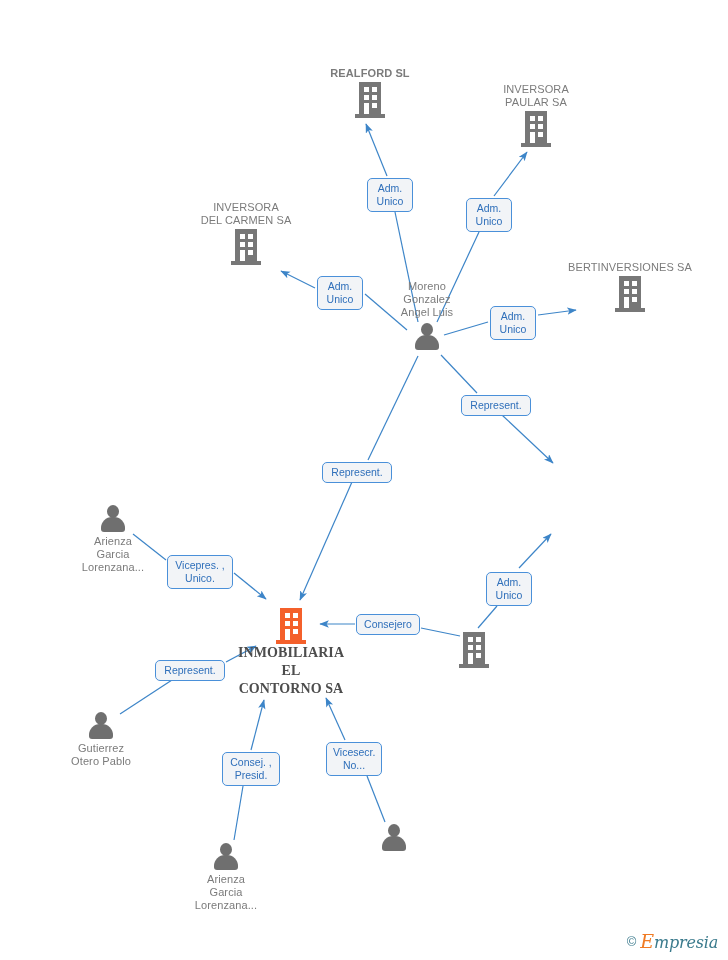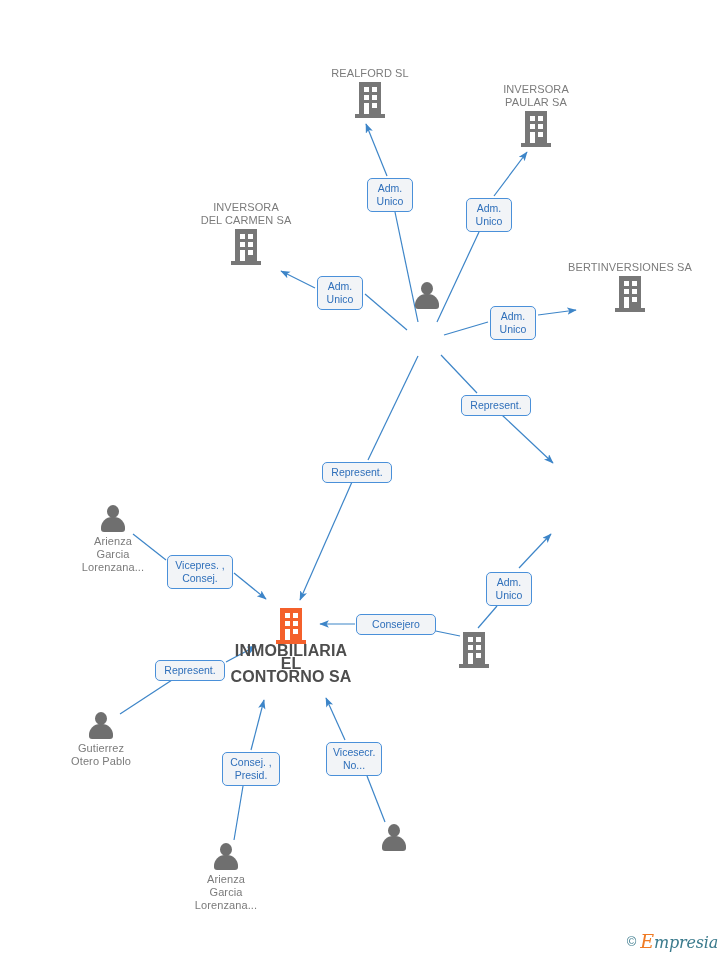--- a/index.html
+++ b/index.html
@@ -39,22 +39,23 @@
   .node .caption {
     display: block;
     font-size: 11px;
     color: #7b7b7b;
     letter-spacing: 0.1px;
     white-space: pre-line;
   }
   .node.company-focus .caption {
     color: #4d4d4d;
     font-weight: bold;
-    font-size: 16px;
-    line-height: 13px;
+    font-size: 14px;
+    line-height: 18px;
+    font-family: Liberation Serif, serif;
   }
   .node.label-above .caption {
     margin-bottom: 2px;
   }
 
   
   .bld {
     position: relative;
     width: 30px;
     height: 36px;
@@ -213,31 +214,31 @@
 Unico</div>
   <div class="chip" style="left: 466px; top: 198px; width: 46px; min-height: 33px;">Adm.
 Unico</div>
   <div class="chip" style="left: 317px; top: 276px; width: 46px; min-height: 33px;">Adm.
 Unico</div>
   <div class="chip" style="left: 490px; top: 306px; width: 46px; min-height: 33px;">Adm.
 Unico</div>
   <div class="chip" style="left: 461px; top: 395px; width: 70px; min-height: 19px;">Represent.</div>
   <div class="chip" style="left: 322px; top: 462px; width: 70px; min-height: 19px;">Represent.</div>
   <div class="chip" style="left: 167px; top: 555px; width: 66px; min-height: 33px;">Vicepres. ,
-Consej.</div>
+Unico.</div>
   <div class="chip" style="left: 155px; top: 660px; width: 70px; min-height: 19px;">Represent.</div>
-  <div class="chip" style="left: 356px; top: 614px; width: 80px; min-height: 19px;">Consejero</div>
+  <div class="chip" style="left: 356px; top: 614px; width: 64px; min-height: 19px;">Consejero</div>
   <div class="chip" style="left: 486px; top: 572px; width: 46px; min-height: 33px;">Adm.
 Unico</div>
   <div class="chip" style="left: 222px; top: 752px; width: 58px; min-height: 33px;">Consej. ,
 Presid.</div>
   <div class="chip" style="left: 326px; top: 742px; width: 56px; min-height: 33px;">Vicesecr.
 No...</div>
 
-  <div class="node label-above" style="left: 370px; top: 67px;">
+  <div class="node label-above" style="left: 370px; top: 67px; font-weight: bold;">
     <span class="caption">REALFORD SL</span>
     <span class="glyph" style="display: flex; justify-content: center;">
         <span class="bld">
           <span class="body"></span>
           <span class="w" style="left:9px;top:5px"></span>
           <span class="w" style="left:17px;top:5px"></span>
           <span class="w" style="left:9px;top:13px"></span>
           <span class="w" style="left:17px;top:13px"></span>
           <span class="w" style="left:9px;top:21px"></span>
           <span class="w" style="left:17px;top:21px"></span>
@@ -290,20 +291,23 @@
           <span class="w" style="left:9px;top:13px"></span>
           <span class="w" style="left:17px;top:13px"></span>
           <span class="w" style="left:9px;top:21px"></span>
           <span class="w" style="left:17px;top:21px"></span>
           <span class="door"></span>
           <span class="base"></span>
         </span>
       </span>
   </div>
   <div class="node label-above" style="left: 427px; top: 280px;">
+    <span class="caption">Moreno
+Gonzalez
+Angel Luis</span>
     <span class="glyph" style="display: flex; justify-content: center;">
         <span class="per">
           <span class="head"></span>
           <span class="torso"></span>
         </span>
       </span>
   </div>
   <div class="node" style="left: 113px; top: 503px;">
     <span class="glyph" style="display: flex; justify-content: center;">
         <span class="per">

